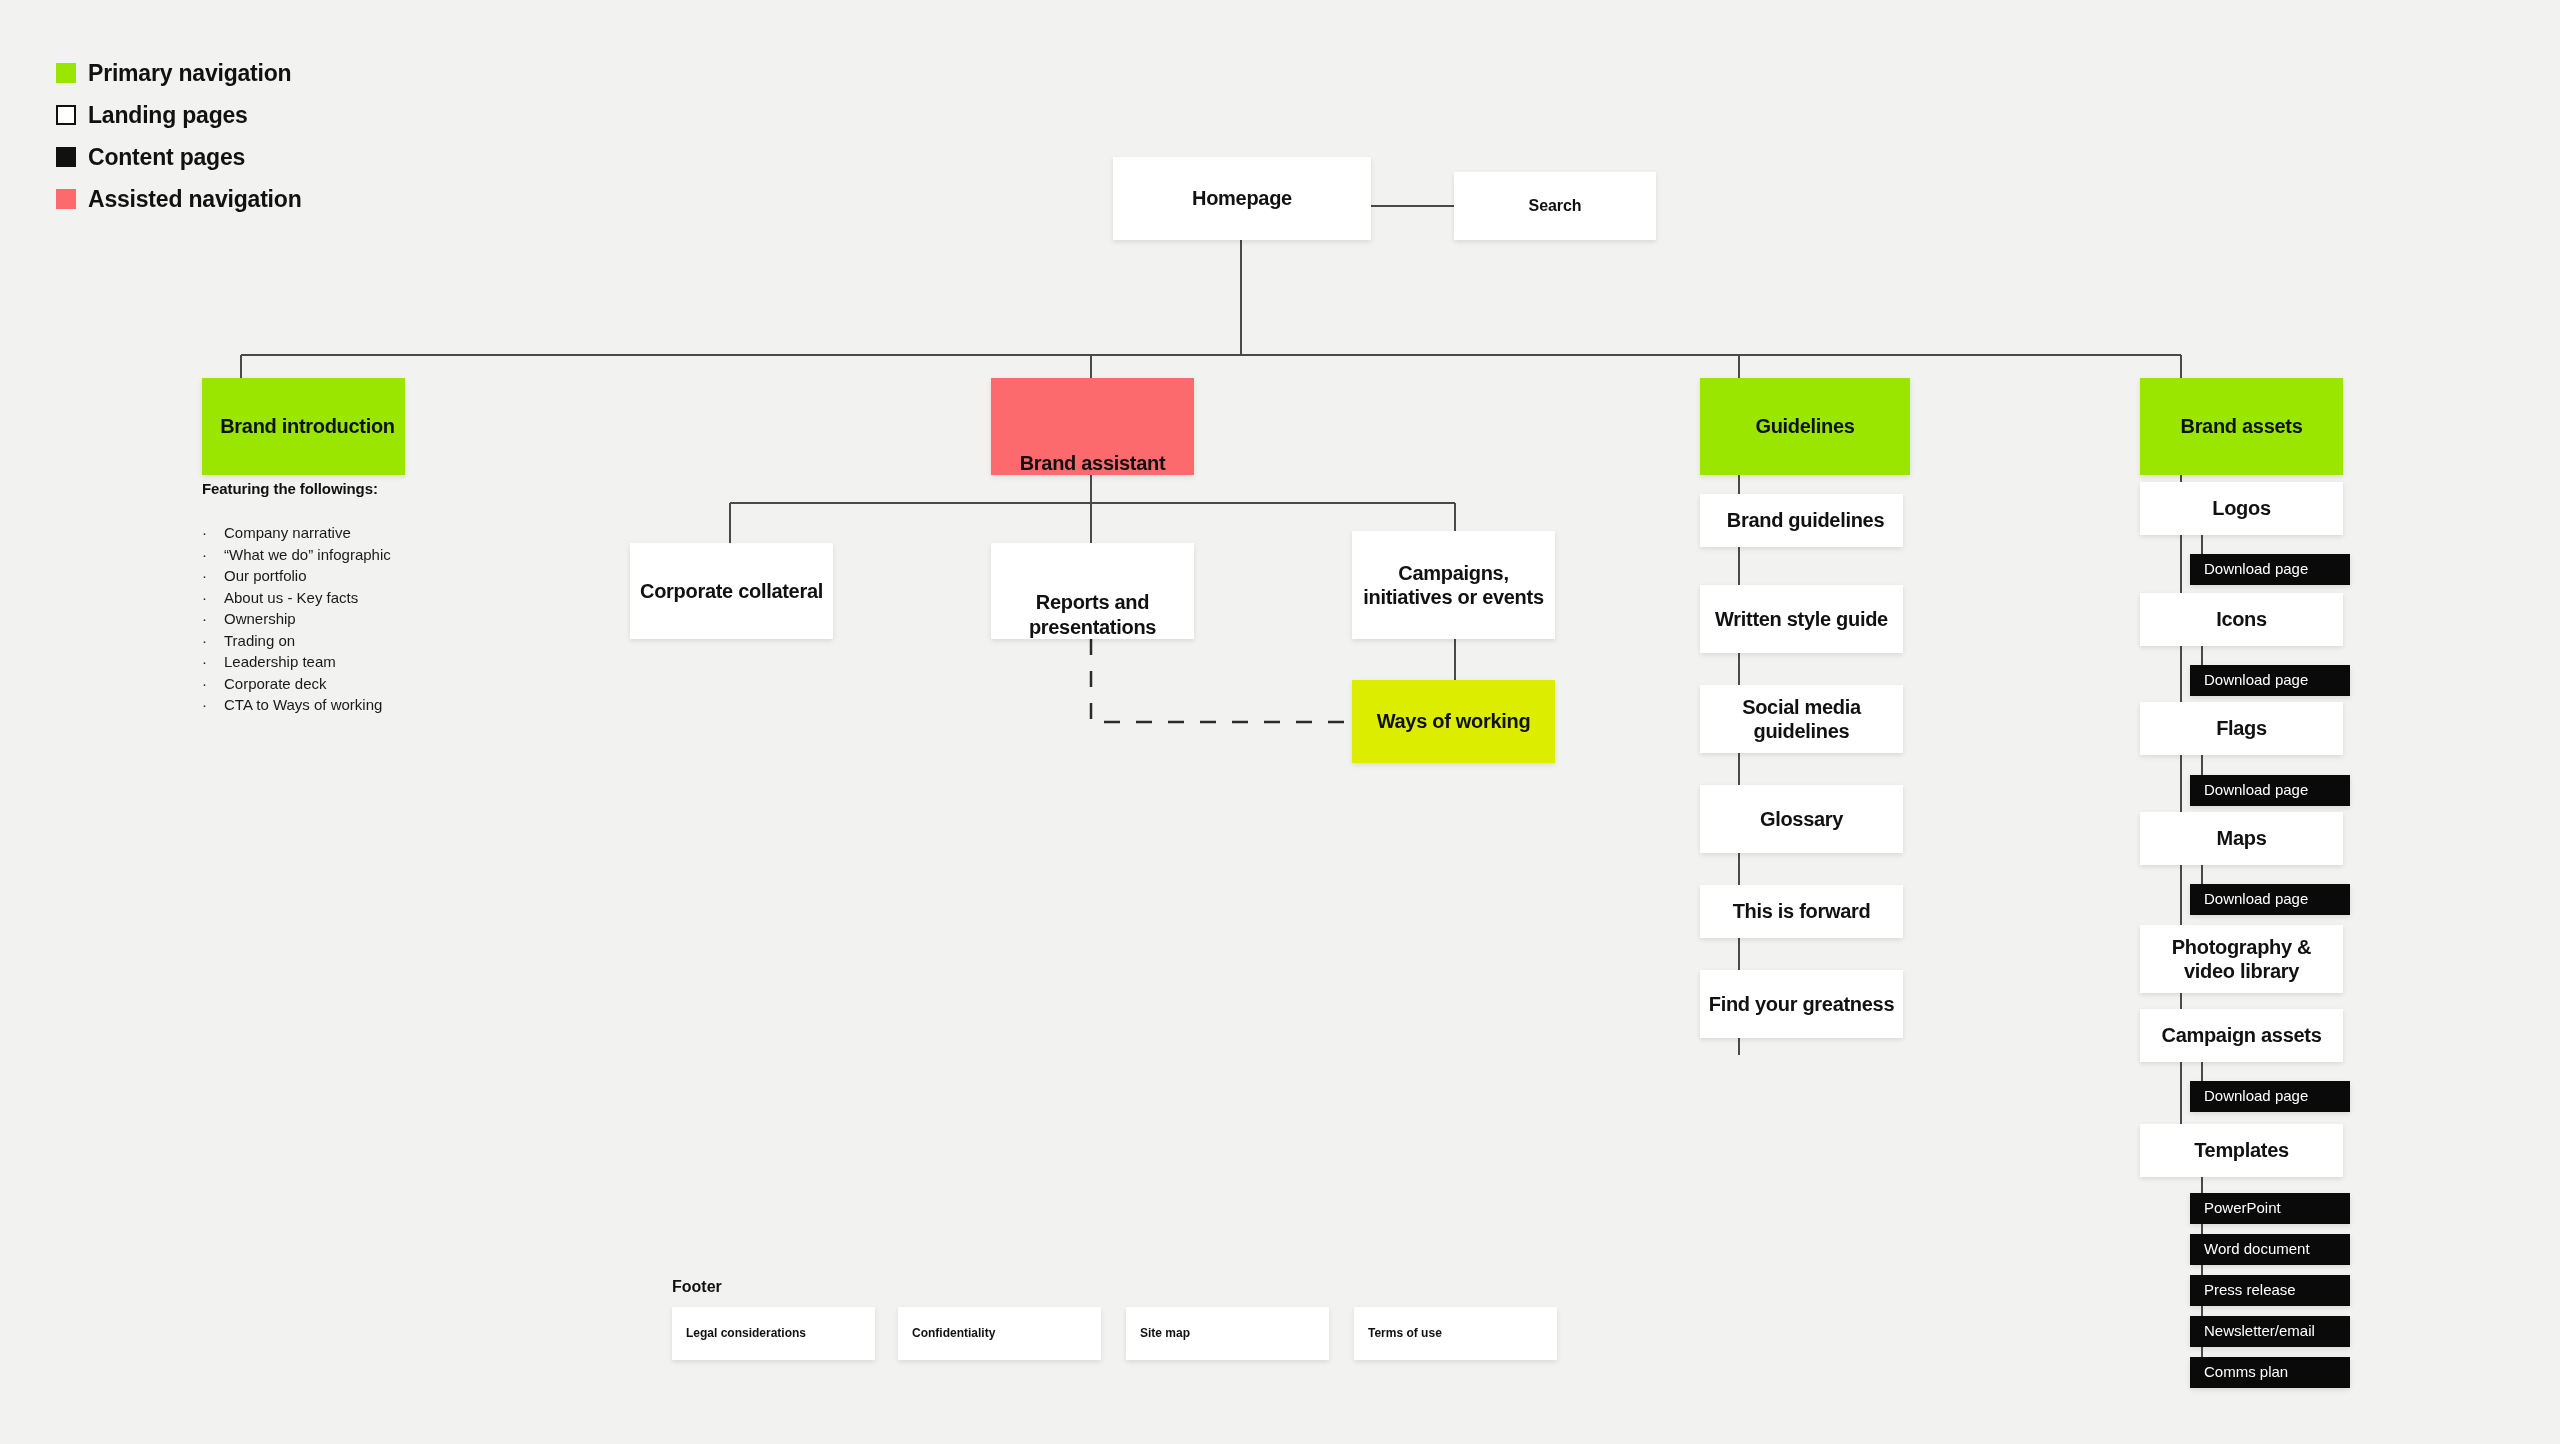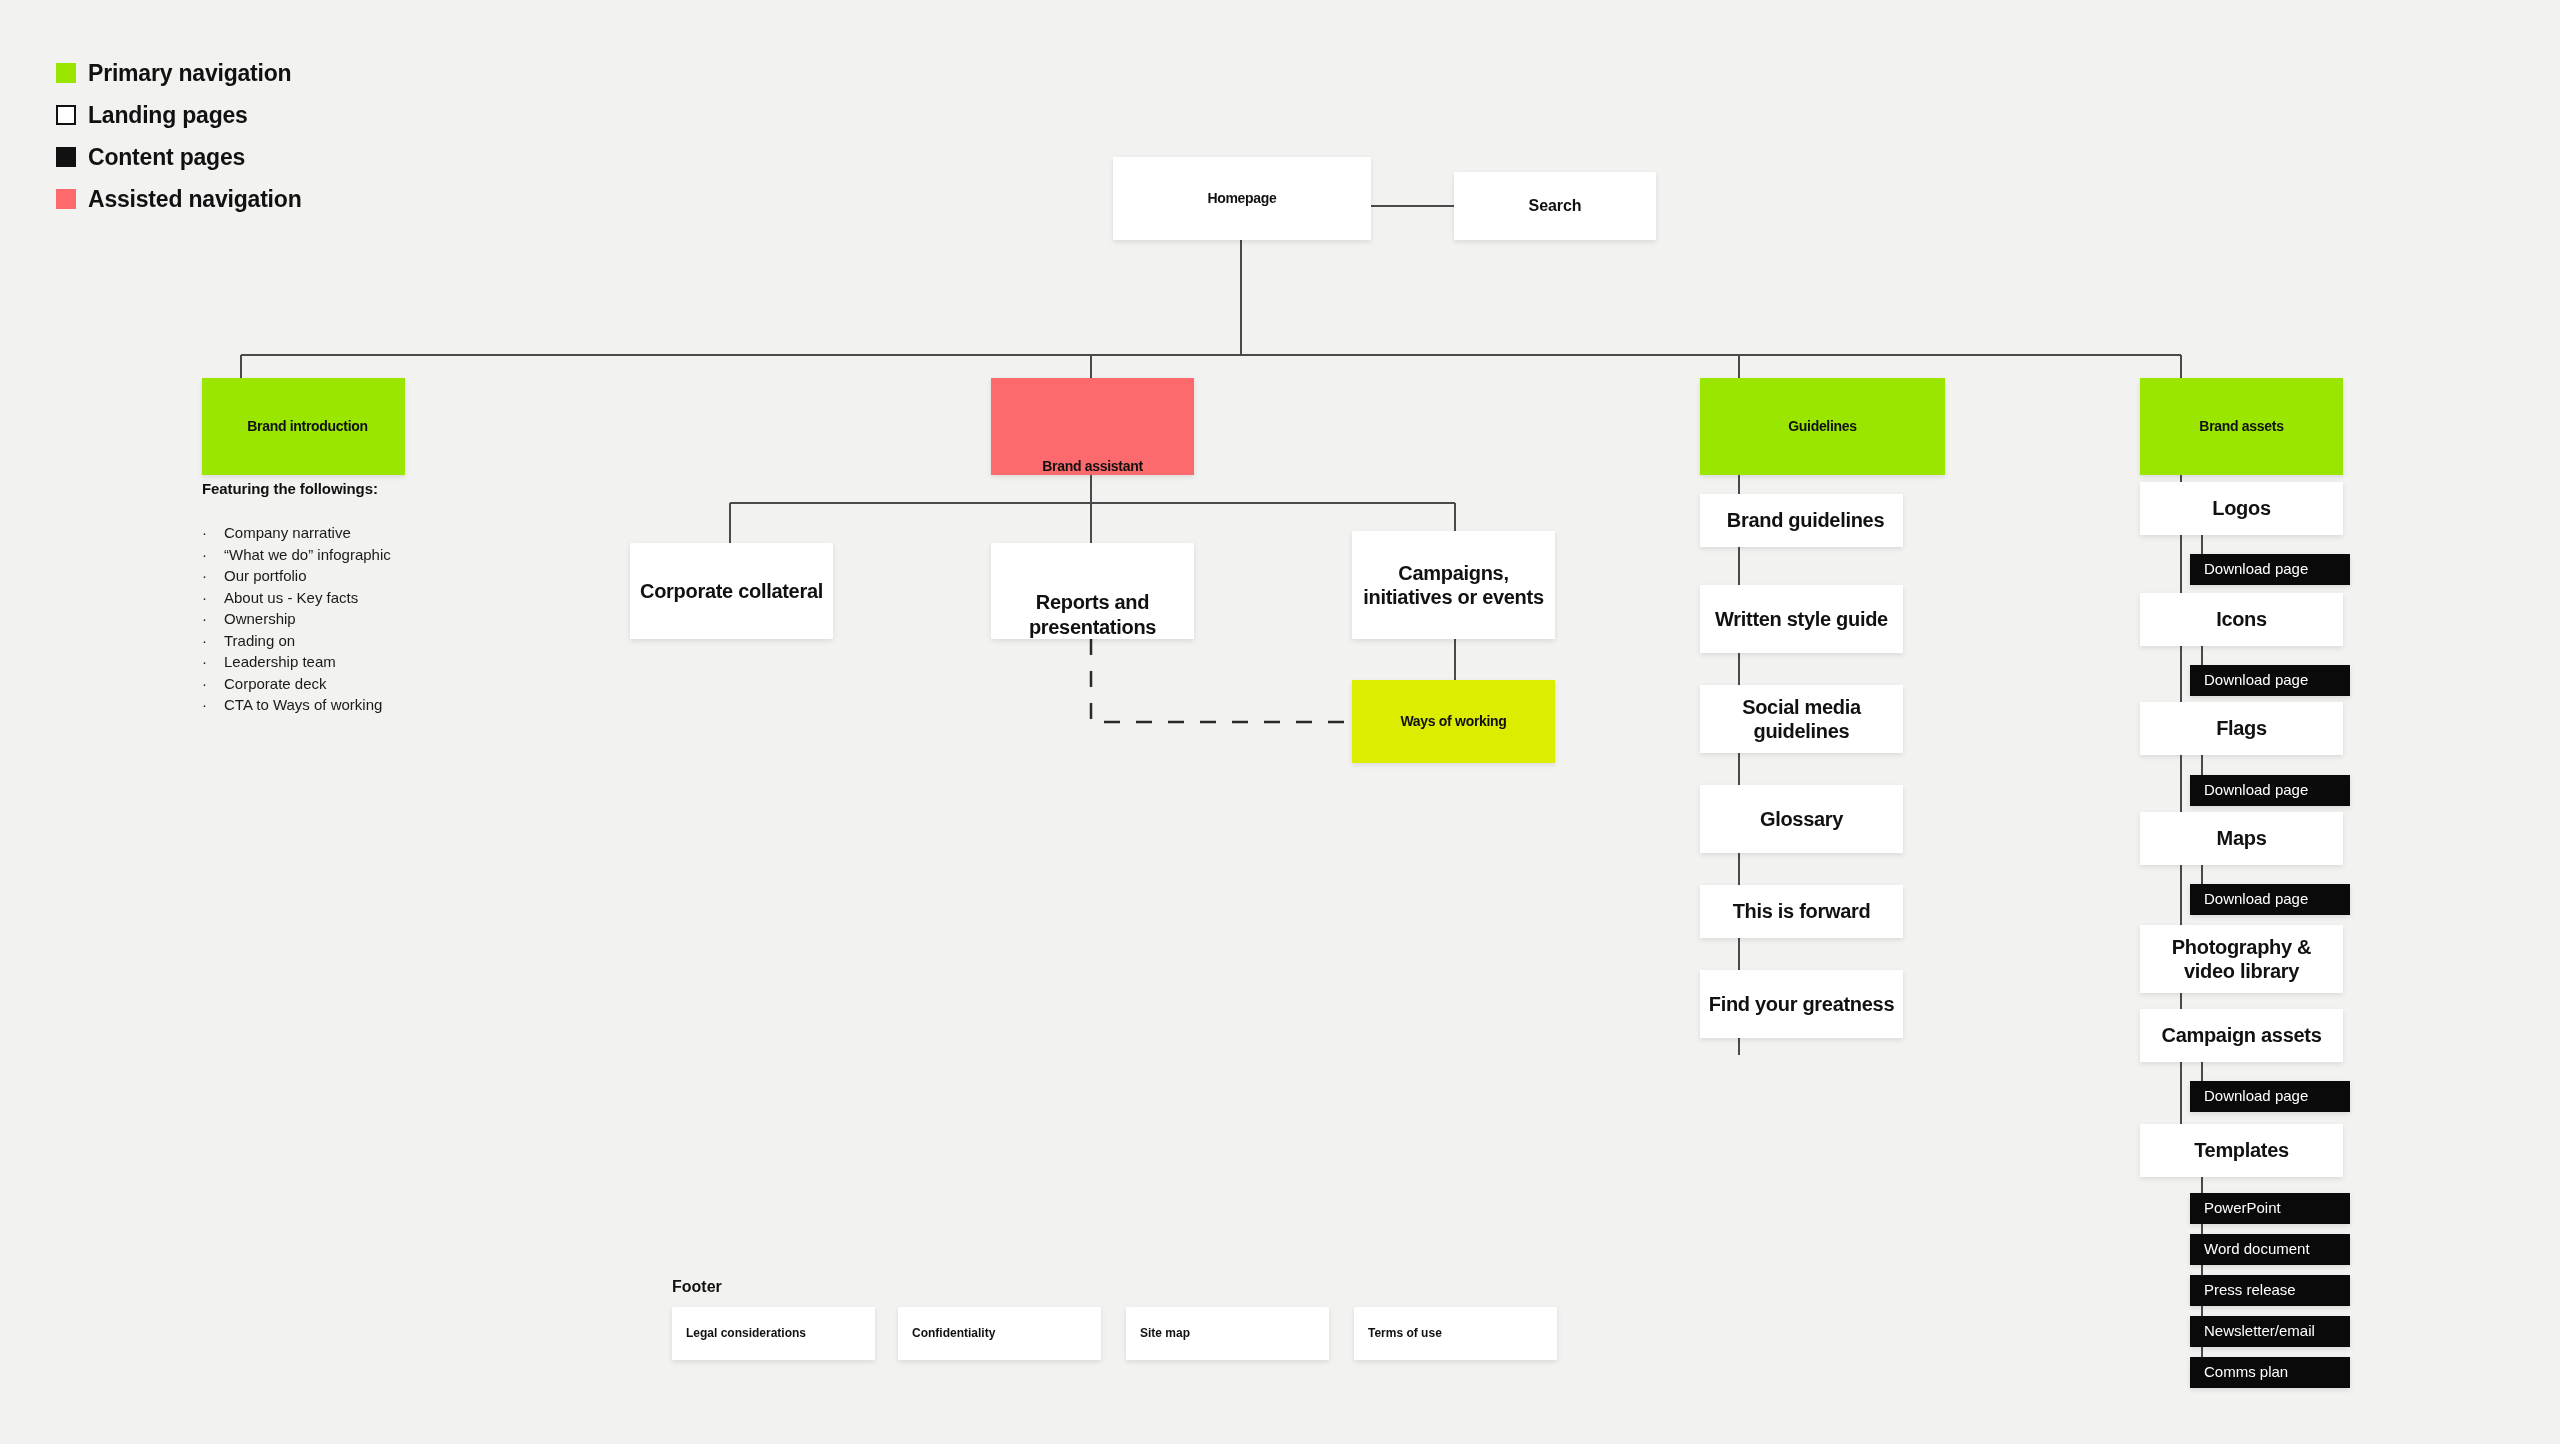--- a/index.html
+++ b/index.html
@@ -27,21 +27,21 @@
 
   
   .node{
     position:absolute;box-sizing:border-box;
     display:flex;align-items:center;justify-content:center;
     text-align:center;
     background:#fff;
     box-shadow:0 2px 5px rgba(0,0,0,.10);
   }
   .node span{display:block;line-height:1.22;padding:0 8px;}
-  .n-title{font-size:14px;font-weight:bold;letter-spacing:-.3px;}
+  .n-title{font-size:20px;font-weight:bold;letter-spacing:-.3px;}
   .n-small{font-size:16px;font-weight:bold;letter-spacing:-.1px;}
   .n-mid{font-size:20px;font-weight:bold;letter-spacing:-.3px;}
   .green{background:#9ae600;}
   .red{background:#fc6a6d;}
   .yellow{background:#dced00;}
   .black{background:#0a0a0a;color:#fff;justify-content:flex-start;}
   .black span{font-size:15px;font-weight:normal;letter-spacing:0;padding-left:14px;text-align:left;}
   .footer-node{justify-content:flex-start;}
   .footer-node span{font-size:12px;font-weight:bold;text-align:left;padding-left:14px;}
 
@@ -180,21 +180,21 @@
   <div class="node" style="left:991px;top:543px;width:203px;height:96px;align-items:flex-end;">
     <span class="n-mid">Reports and presentations</span>
   </div>
   <div class="node" style="left:1352px;top:531px;width:203px;height:108px;align-items:center;">
     <span class="n-mid">Campaigns, initiatives or events</span>
   </div>
   <div class="node yellow" style="left:1352px;top:680px;width:203px;height:83px;">
     <span class="n-title">Ways of working</span>
   </div>
 
-  <div class="node green" style="left:1700px;top:378px;width:245px;height:97px;">
+  <div class="node green" style="left:1700px;top:378px;width:210px;height:97px;">
     <span class="n-title">Guidelines</span>
   </div>
   <div class="node" style="left:1700px;top:494px;width:203px;height:53px;padding-left:8px;">
     <span class="n-mid">Brand guidelines</span>
   </div>
   <div class="node" style="left:1700px;top:585px;width:203px;height:68px;">
     <span class="n-mid">Written style guide</span>
   </div>
   <div class="node" style="left:1700px;top:685px;width:203px;height:68px;">
     <span class="n-mid">Social media guidelines</span>

